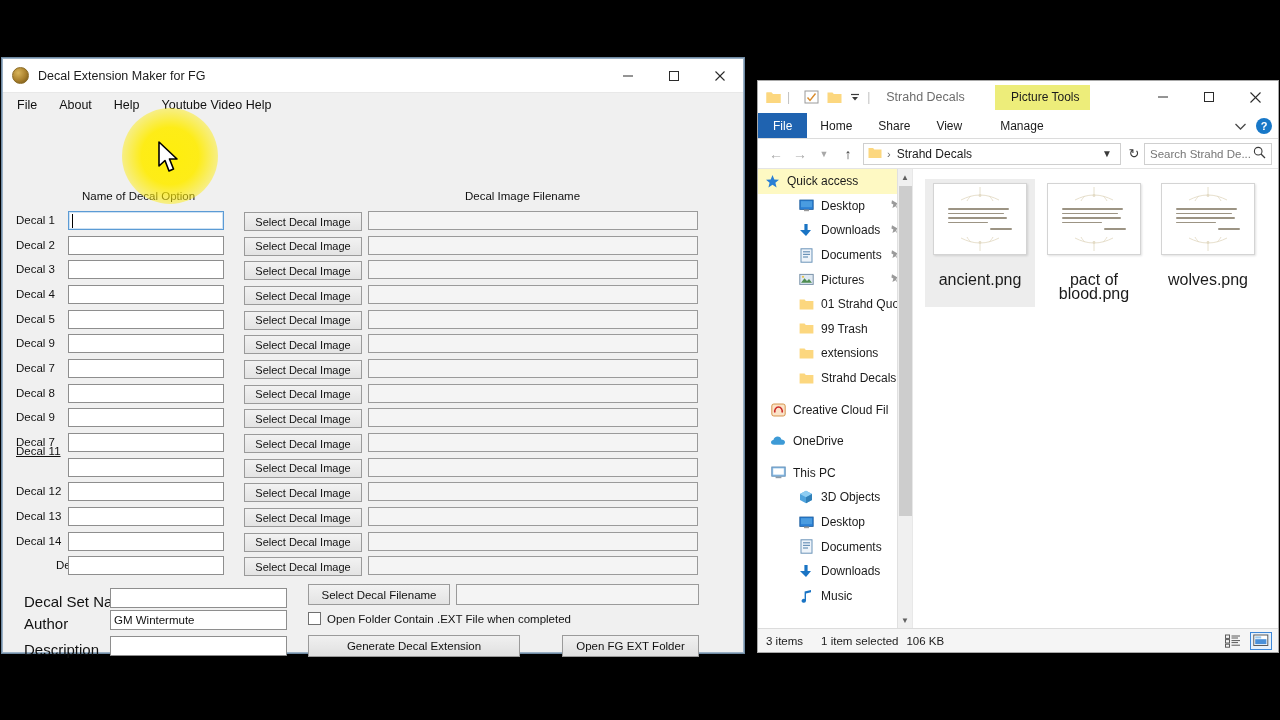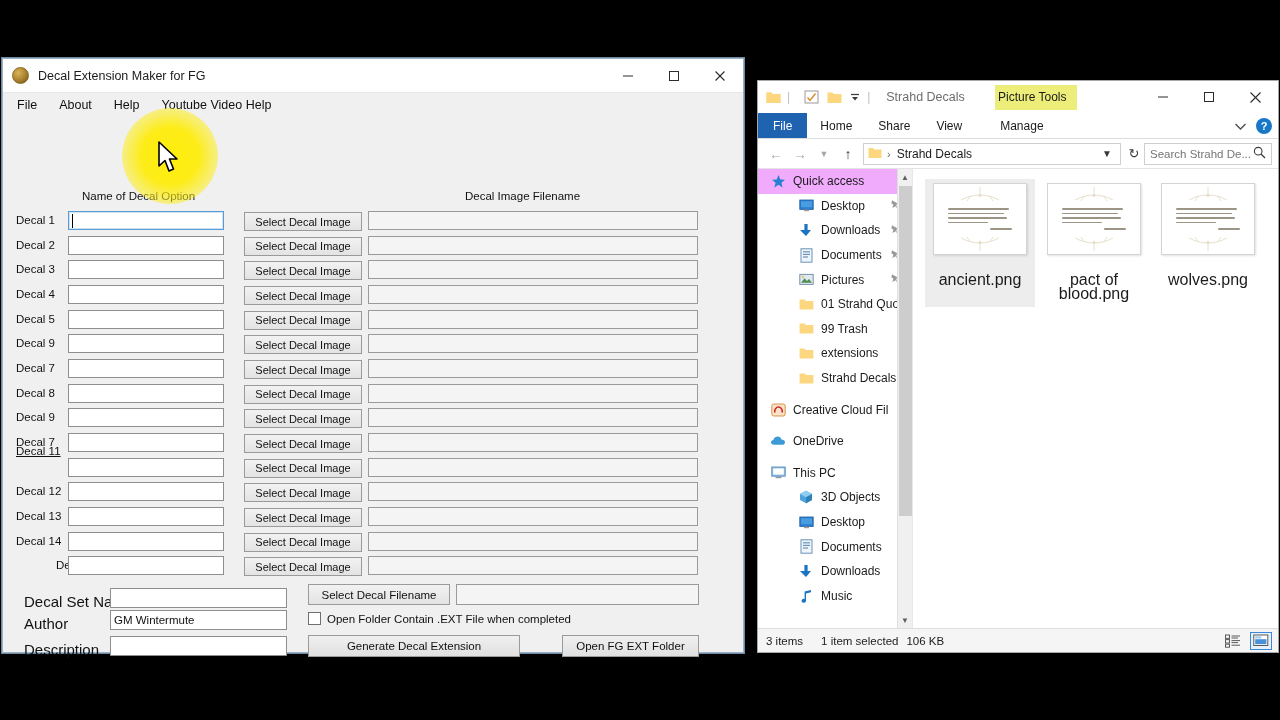--- a/index.html
+++ b/index.html
@@ -134,21 +134,21 @@
   #ex-titlebar {
     height: 32px; background: #ffffff;
     display: flex; align-items: center; position: relative;
   }
   .qa-icon { margin-left: 8px; display: flex; align-items: center; }
   .qa-sep { color: #c0c0c0; margin: 0 6px; font-size: 12px; }
   #ex-title { font-size: 12.5px; color: #6d6d6d; margin-left: 10px; }
   #picture-tools {
     position: absolute; left: 237px; top: 4px;
     background: #eded7a; color: #1b1b1b;
-    font-size: 12px; padding: 5px 11px 6px 3px;
+    font-size: 12px; padding: 5px 11px 6px 16px;
   }
   .ex-winbtn {
     width: 46px; height: 31px; display: flex; align-items: center; justify-content: center;
     color: #2b2b2b;
   }
 
   #ex-ribbon {
     height: 26px; background: #ffffff; display: flex; align-items: stretch;
     border-bottom: 1px solid #dcdcdc; position: relative;
   }
@@ -191,21 +191,21 @@
   #ex-main { display: flex; height: calc(100% - 32px - 26px - 30px - 24px); }
 
   #ex-nav {
     width: 155px; background: #ffffff; position: relative;
     overflow: hidden; border-right: 1px solid #e8e8e8;
   }
   .nav-item {
     height: 24.6px; display: flex; align-items: center;
     font-size: 12px; color: #1b1b1b; padding-left: 12px; position: relative;
   }
-  .nav-item.selected { background: #f0abfc; }
+  .nav-item.selected { background: #fef9c3; padding-left: 6px; }
   .nav-item .ni-icon { width: 16px; height: 16px; margin-right: 7px; flex: none; display:flex; align-items:center; justify-content:center;}
   .nav-item .ni-label { white-space: nowrap; overflow: hidden; }
   .nav-item .pin { position: absolute; right: 12px; color: #9a9a9a; font-size: 10px; }
   .nav-item.indent { padding-left: 40px; }
 
   #nav-scrollbar {
     position: absolute; right: 0; top: 0; width: 15px; height: 100%;
     background: #f0f0f0; border-left: 1px solid #e0e0e0;
   }
   #nav-scroll-up, #nav-scroll-down {

